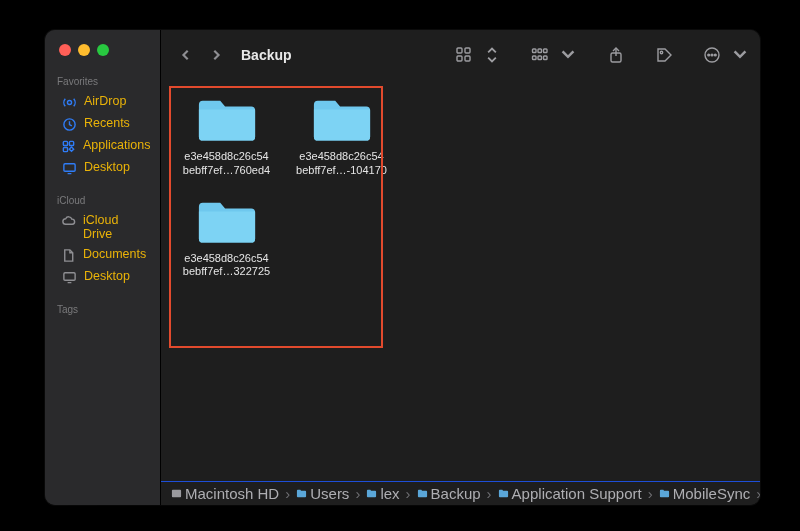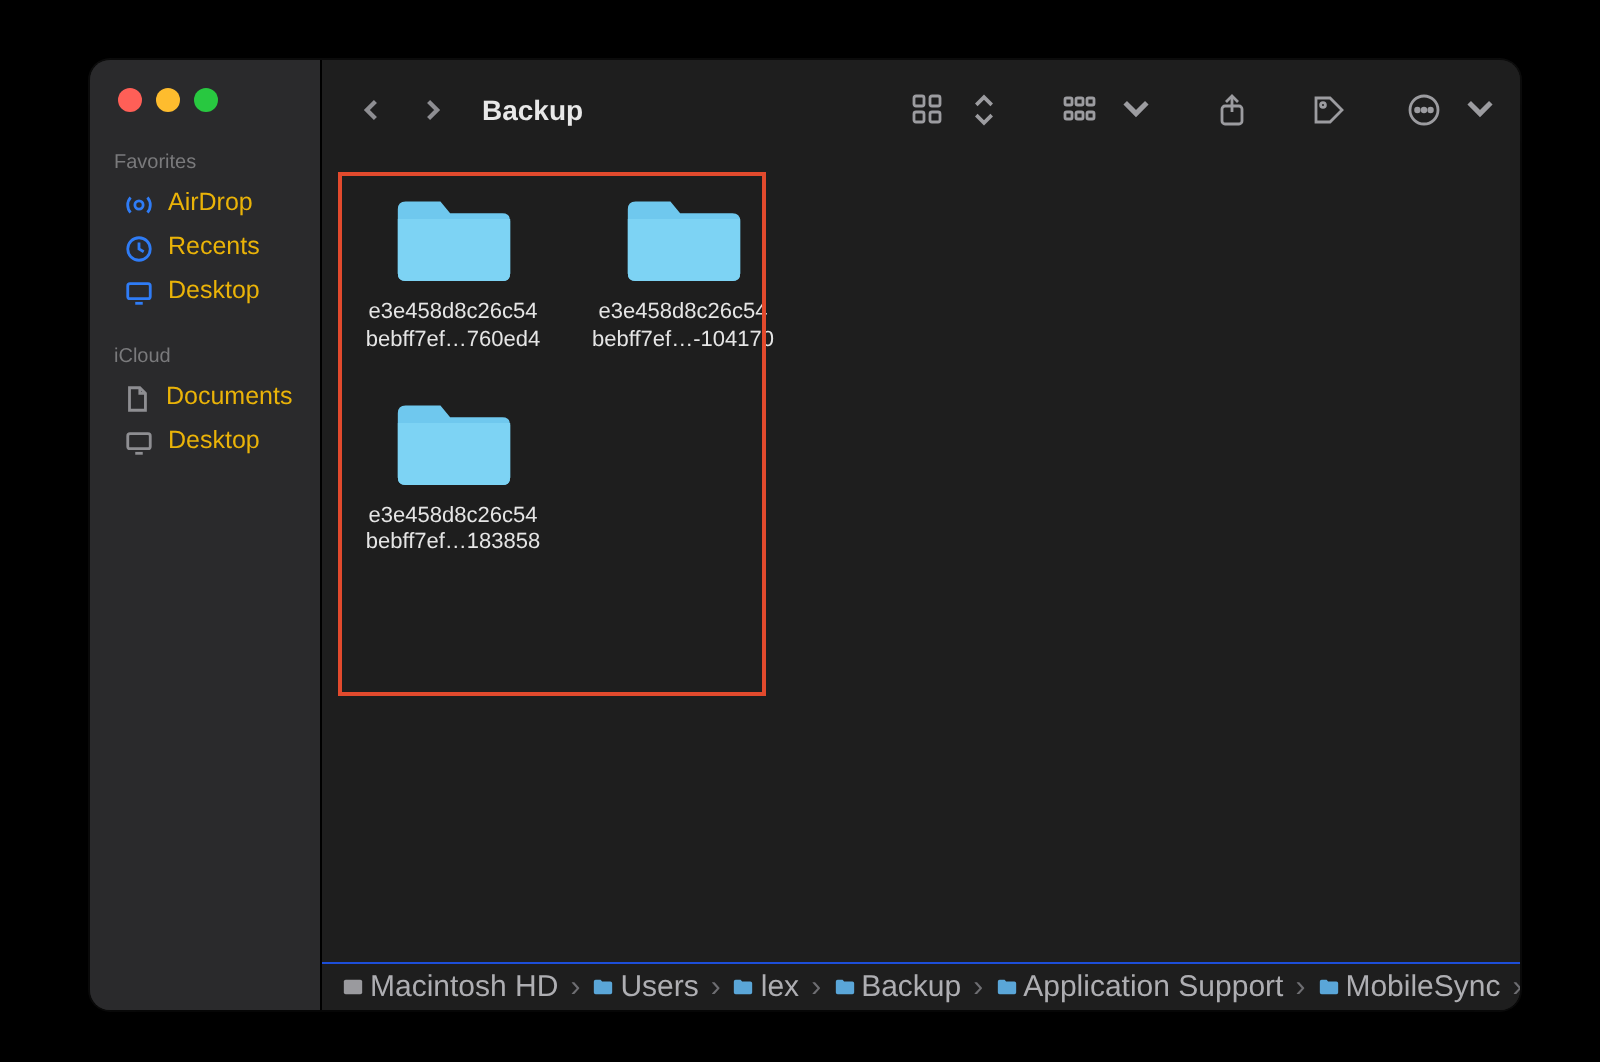--- a/index.html
+++ b/index.html
@@ -286,48 +286,65 @@
       <span class="side-icon">
           <svg viewBox="0 0 16 16">
             <use href="#svg-clock"></use>
           </svg>
         </span>
       <span class="side-label">Recents</span>
     </div>
     <div class="side-item">
       <span class="side-icon">
           <svg viewBox="0 0 16 16">
+            <use href="#svg-apps"></use>
+          </svg>
+        </span>
+      <span class="side-label">Applications</span>
+    </div>
+    <div class="side-item">
+      <span class="side-icon">
+          <svg viewBox="0 0 16 16">
             <use href="#svg-desktop"></use>
           </svg>
         </span>
       <span class="side-label">Desktop</span>
     </div>
 
     <div class="spacer"></div>
 
     <div class="section-label">iCloud</div>
     <div class="side-item">
       <span class="side-icon icloud-icon">
           <svg viewBox="0 0 16 16">
+            <use href="#svg-cloud"></use>
+          </svg>
+        </span>
+      <span class="side-label">iCloud Drive</span>
+    </div>
+    <div class="side-item">
+      <span class="side-icon icloud-icon">
+          <svg viewBox="0 0 16 16">
             <use href="#svg-doc"></use>
           </svg>
         </span>
       <span class="side-label">Documents</span>
     </div>
     <div class="side-item">
       <span class="side-icon icloud-icon">
           <svg viewBox="0 0 16 16">
             <use href="#svg-desktop"></use>
           </svg>
         </span>
       <span class="side-label">Desktop</span>
     </div>
 
     <div class="spacer"></div>
 
+    <div class="section-label">Tags</div>
   </div>
 
   <div class="main">
 
     <div class="toolbar">
       <span class="nav-btn">
           <svg viewBox="0 0 12 14">
             <use href="#svg-chevL"></use>
           </svg>
         </span>
@@ -420,21 +437,21 @@
           <div class="folder-label">
             <span>e3e458d8c26c54</span><br><span>bebff7ef…-104170</span>
           </div>
         </div>
 
         <div class="folder-item">
           <span class="folder-icon"><svg viewBox="0 0 64 52">
                 <use href="#svg-folder"></use>
               </svg></span>
           <div class="folder-label">
-            <span>e3e458d8c26c54</span><br><span>bebff7ef…183858</span>
+            <span>e3e458d8c26c54</span><br><span>bebff7ef…322725</span>
           </div>
         </div>
 
       </div>
     </div>
 
     <div class="pathbar">
       <span class="path-seg">
         <span class="path-icon">
             <svg viewBox="0 0 12 12">

